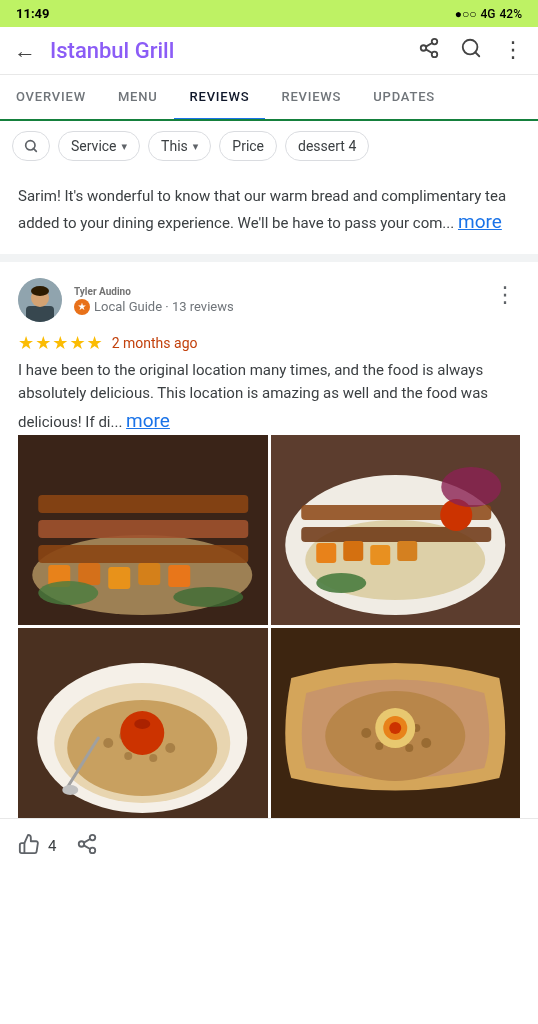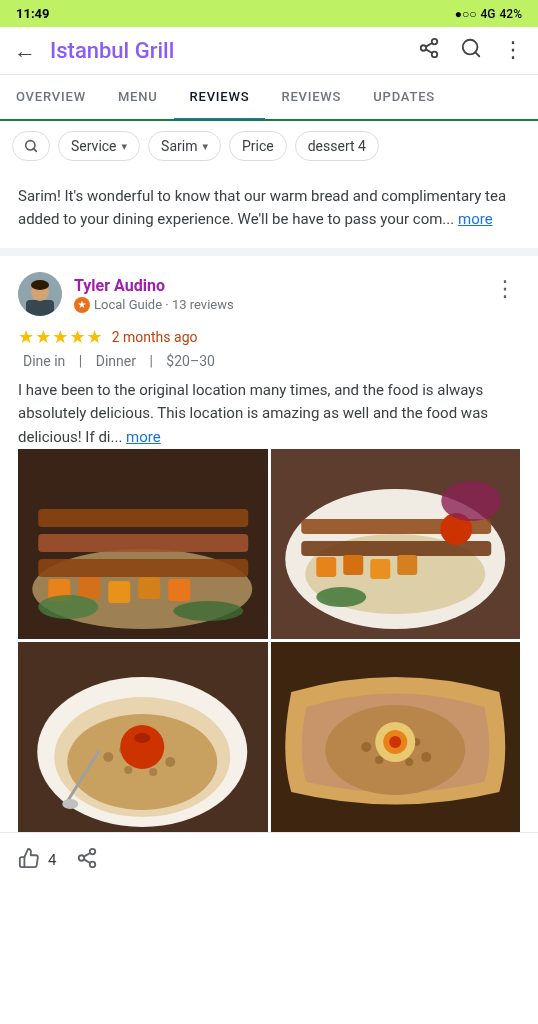--- a/index.html
+++ b/index.html
@@ -114,21 +114,21 @@
     .review-snippet {
       padding: 14px 18px 18px 18px;
       font-size: 15px;
       color: #3c4043;
       line-height: 1.5;
       border-bottom: 8px solid #f1f3f4;
     }
     .more-link {
       color: #1a73e8;
       text-decoration: underline;
-      font-size: 15px;
+      font-size: 19px;
       cursor: pointer;
     }
 
     
     .review-card {
       padding: 16px 18px 0 18px;
     }
     .review-header {
       display: flex;
       align-items: flex-start;
@@ -145,23 +145,23 @@
       width: 44px;
       height: 44px;
       border-radius: 50%;
       background: #b0bec5;
       display: flex;
       align-items: center;
       justify-content: center;
       overflow: hidden;
     }
     .reviewer-name {
-      font-size: 16px;
+      font-size: 10px;
       font-weight: 700;
-      color: #a21caf;
+      color: #737373;
     }
     .reviewer-meta {
       display: flex;
       align-items: center;
       gap: 4px;
       font-size: 13px;
       color: #70757a;
       margin-top: 2px;
     }
     .local-guide-icon {
@@ -308,21 +308,21 @@
     <svg width="16" height="16" viewBox="0 0 24 24" fill="none" stroke="#5f6368" stroke-width="2.5" stroke-linecap="round">
       <circle cx="11" cy="11" r="7"></circle>
         <line x1="20" y1="20" x2="15.5" y2="15.5"></line>
     </svg>
   </div>
   <div class="filter-chip">
     <span>Service</span>
     <span class="chevron">▾</span>
   </div>
   <div class="filter-chip">
-    <span>Sarim</span>
+    <span>This</span>
     <span class="chevron">▾</span>
   </div>
   <div class="filter-chip">
     <span>Price</span>
   </div>
   <div class="filter-chip">
     <span>dessert 4</span>
   </div>
 </div>
 
@@ -355,27 +355,20 @@
       </div>
     </div>
     <span class="more-vert">⋮</span>
   </div>
 
   <div class="rating-row">
     <span class="stars">★★★★★</span>
     <span class="rating-time">2 months ago</span>
   </div>
 
-  <div class="visit-info">
-    <span>Dine in</span>
-    <span> | </span>
-    <span>Dinner</span>
-    <span> | </span>
-    <span>$20–30</span>
-  </div>
 
   <div class="review-text">
     <span>I have been to the original location many times, and the food is always absolutely delicious. This location is amazing as well and the food was delicious! If di...</span>
     <span class="more-link">more</span>
   </div>
 
   <div class="photo-grid">
     <div class="photo-cell food-photo-1">
       
       <svg width="100%" height="100%" viewBox="0 0 269 190" preserveAspectRatio="xMidYMid slice">

